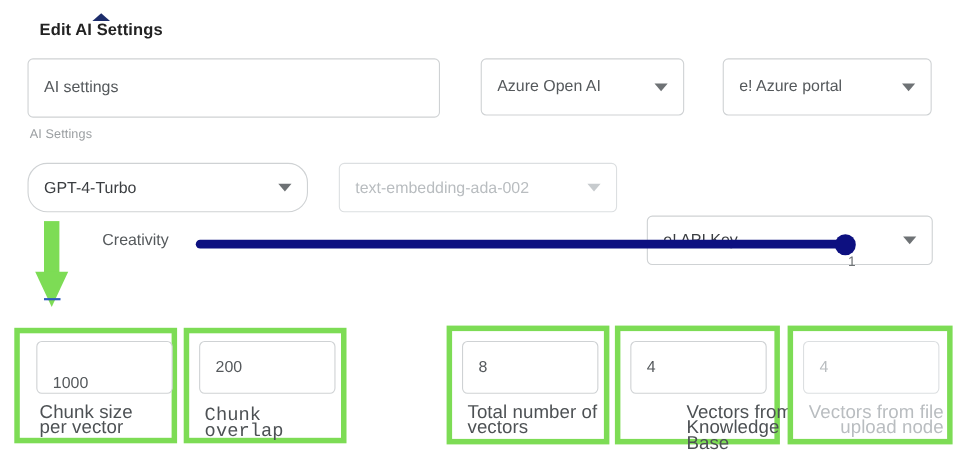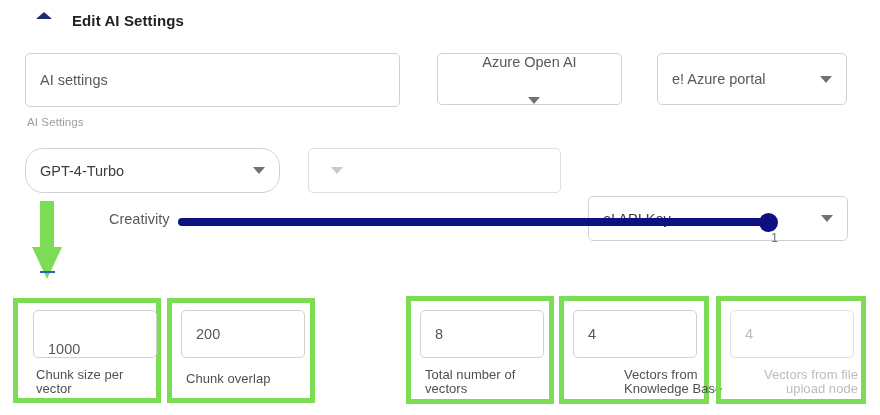--- a/index.html
+++ b/index.html
@@ -13,22 +13,23 @@
     position: relative;
     font-family: "Liberation Sans", sans-serif;
     color: #3c3c3c;
     overflow: hidden;
   }
   .abs { position: absolute; }
 
   
   .section-header {
     display: flex;
-    align-items: flex-start;
-    gap: 20px;
+    align-items: center;
+    gap: 0;
+    flex-direction: column;
   }
   .section-title {
     font-size: 15px;
     font-weight: bold;
     color: #222;
     letter-spacing: .1px;
     white-space: nowrap;
   }
   .tri-up {
     width: 0; height: 0;
@@ -68,21 +69,21 @@
     margin-left: 8px;
   }
   .caret.dim { border-top-color: #c7cbce; }
 
   .helper {
     font-size: 11.5px;
     color: #9b9fa2;
     letter-spacing: .1px;
   }
   .fieldlabel {
-    font-size: 13px;
+    font-size: 17px;
     color: #4d5154;
     line-height: 14px;
     letter-spacing: .05px;
   }
   .fieldlabel.dim { color: #b9bdc0; }
 
   
   .slider-label {
     font-size: 14.5px;
     color: #55595c;
@@ -124,45 +125,46 @@
 <div class="abs section-header" style="left:36px; top:12px;">
   <span class="tri-up"></span>
   <span class="section-title">Edit AI Settings</span>
 </div>
 
 <div class="abs field filled" style="left:25px; top:53px; width:375px; height:54px;">
   <span class="val" title="AI settings">AI settings</span>
 </div>
 <div class="abs helper" style="left:27px; top:116px;">AI Settings</div>
 
-<div class="abs field filled" style="left:437px; top:53px; width:185px; height:52px;flex-direction:column;">
+<div class="abs field filled" style="left:437px; top:53px; width:185px; height:52px;">
   <span class="val">Azure Open AI</span>
   <span class="caret"></span>
 </div>
 
 <div class="abs field filled" style="left:657px; top:53px; width:190px; height:52px;">
   <span class="val">e! Azure portal</span>
   <span class="caret"></span>
 </div>
 
 <div class="abs field dark" style="left:25px; top:148px; width:255px; height:45px;border-radius:18px;">
   <span class="val">GPT-4-Turbo</span>
   <span class="caret"></span>
 </div>
 
 <div class="abs field disabled" style="left:308px; top:148px; width:253px; height:45px;">
+  <span class="val">text-embedding-ada-002</span>
   <span class="caret dim"></span>
 </div>
 
 <div class="abs field dark" style="left:588px; top:148px; width:260px; height:45px;margin-top:48px;">
   <span class="val">e! API Key</span>
   <span class="caret"></span>
 </div>
 
-<div class="abs slider-label" style="left:93px; top:211px;margin-left:16px;">Creativity</div>
+<div class="abs slider-label" style="left:93px; top:211px;">Creativity</div>
 
 <div class="abs" style="left:178px; top:214px; width:600px; height:22px;">
   <div class="slider-track" style="position:absolute; left:0; top:4px; width:592px;"></div>
   <div class="slider-thumb" style="position:absolute; left:581px; top:-1px;"></div>
 </div>
 <div class="abs slider-value" style="left:771px; top:231px;">1</div>
 
 <div class="abs" style="left:31px; top:201px; width:32px; height:80px;">
   <div class="arrow-shaft" style="position:absolute; left:9px; top:0; width:14px; height:48px;"></div>
   <div class="arrow-head" style="position:absolute; left:1px; top:46px;"></div>
@@ -175,21 +177,21 @@
 <div class="abs hl" style="left:13px; top:298px; width:148px; height:105px;"></div>
 <div class="abs field filled" style="left:33px; top:310px; width:124px; height:48px;align-items:flex-end;">
   <span class="val">1000</span>
 </div>
 <div class="abs fieldlabel" style="left:36px; top:368px; width:110px;">Chunk size per vector</div>
 
 <div class="abs hl" style="left:167px; top:298px; width:148px; height:105px;"></div>
 <div class="abs field filled" style="left:181px; top:310px; width:124px; height:48px;">
   <span class="val">200</span>
 </div>
-<div class="abs fieldlabel" style="left:186px; top:372px; width:120px;">Chunk overlap</div>
+<div class="abs fieldlabel" style="left:186px; top:372px; width:120px;font-family:Liberation Mono, monospace;">Chunk overlap</div>
 
 <div class="abs hl" style="left:406px; top:296px; width:148px; height:108px;"></div>
 <div class="abs field filled" style="left:420px; top:310px; width:124px; height:48px;">
   <span class="val">8</span>
 </div>
 <div class="abs fieldlabel" style="left:425px; top:368px; width:118px;">Total number of vectors</div>
 
 <div class="abs hl" style="left:559px; top:296px; width:150px; height:108px;"></div>
 <div class="abs field filled" style="left:573px; top:310px; width:124px; height:48px;">
   <span class="val">4</span>

